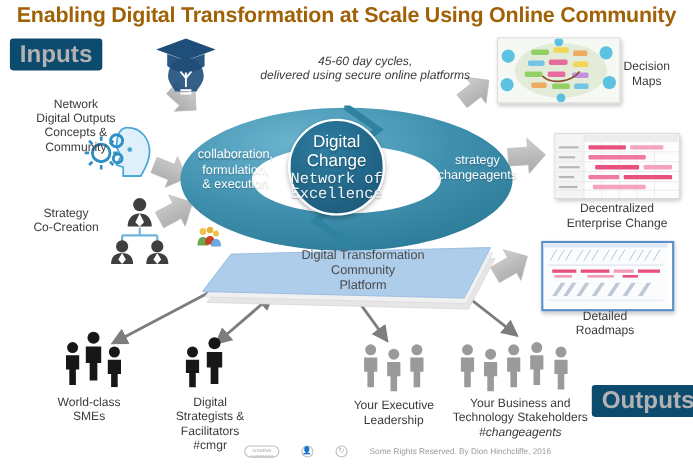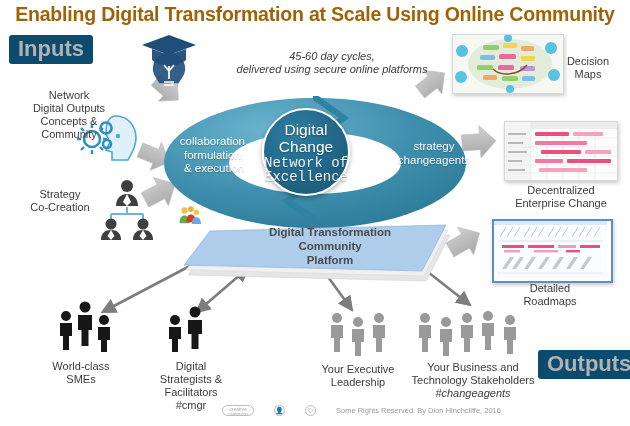--- a/index.html
+++ b/index.html
@@ -79,21 +79,21 @@
     color:#eef6fa;font-size:14px;line-height:10.5px;margin-top:3px;
     text-shadow:0 1px 1px rgba(0,0,0,.3);
     font-family:Liberation Mono, monospace;
   }
 
   
   .slab{position:absolute;left:178px;top:205px;width:282px;height:80px;}
   .slab svg{position:absolute;left:0;top:0;}
   .slab-text{
     position:absolute;left:62px;top:20px;width:180px;
-    color:#4a4a4a;font-size:11.5px;line-height:14px;text-align:center;font-weight:bold;
+    color:#4a4a4a;font-size:11.5px;line-height:14px;text-align:center;
   }
   .slab-icon{position:absolute;left:46px;top:22px;width:24px;height:20px;}
 
   
   .thumb{
     position:absolute;background:#fff;
     border:1px solid #d8d8d8;
     box-shadow:1px 2px 4px rgba(0,0,0,.22);
     overflow:hidden;
   }

